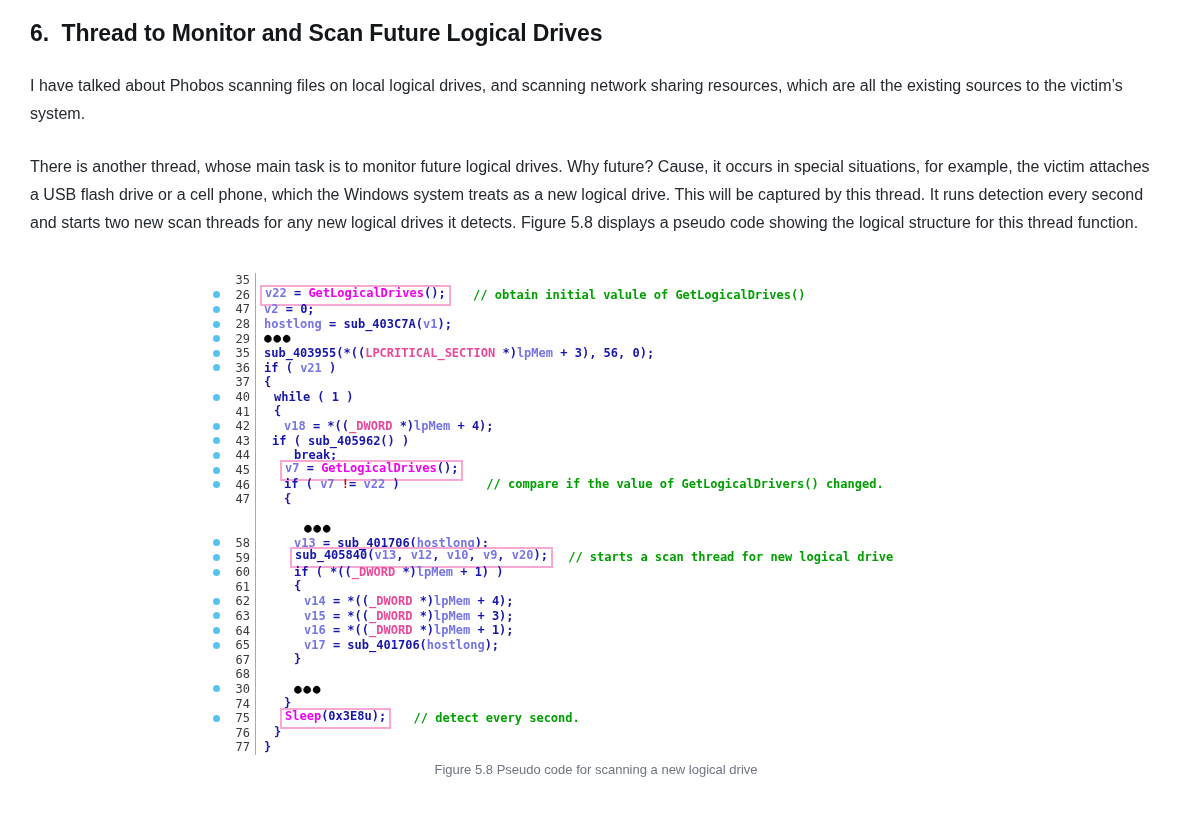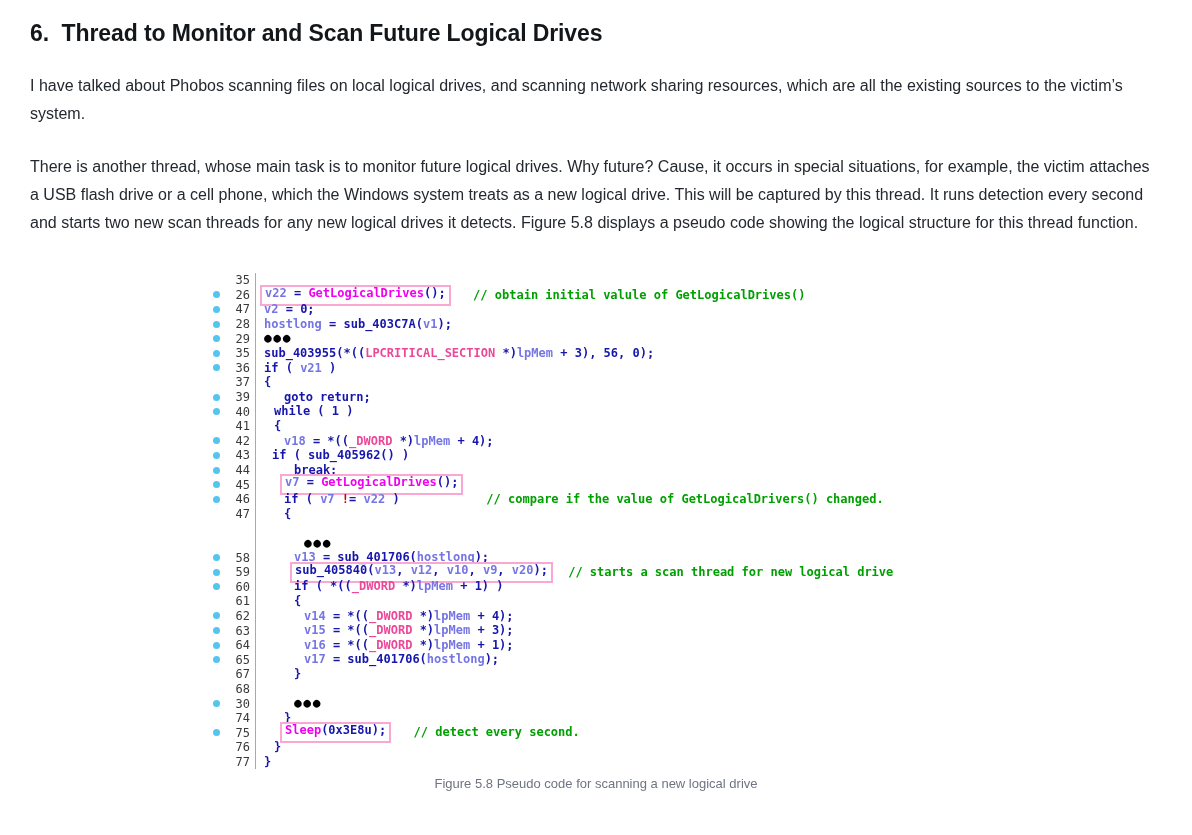--- a/index.html
+++ b/index.html
@@ -85,27 +85,20 @@
       <div class="crow">
         <div class="gut">
           <span class="dot" style="visibility: hidden;"></span>
           <span class="lnum">37</span>
         </div>
         <div class="lcode" style="padding-left: 8px;"><span class="sk">{</span></div>
       </div>
       <div class="crow">
         <div class="gut">
           <span class="dot"></span>
-          <span class="lnum">39</span>
-        </div>
-        <div class="lcode" style="padding-left: 28px;"><span class="sk">goto return;</span></div>
-      </div>
-      <div class="crow">
-        <div class="gut">
-          <span class="dot"></span>
           <span class="lnum">40</span>
         </div>
         <div class="lcode" style="padding-left: 18px;"><span class="sk">while ( 1 )</span></div>
       </div>
       <div class="crow">
         <div class="gut">
           <span class="dot" style="visibility: hidden;"></span>
           <span class="lnum">41</span>
         </div>
         <div class="lcode" style="padding-left: 18px;"><span class="sk">{</span></div>

